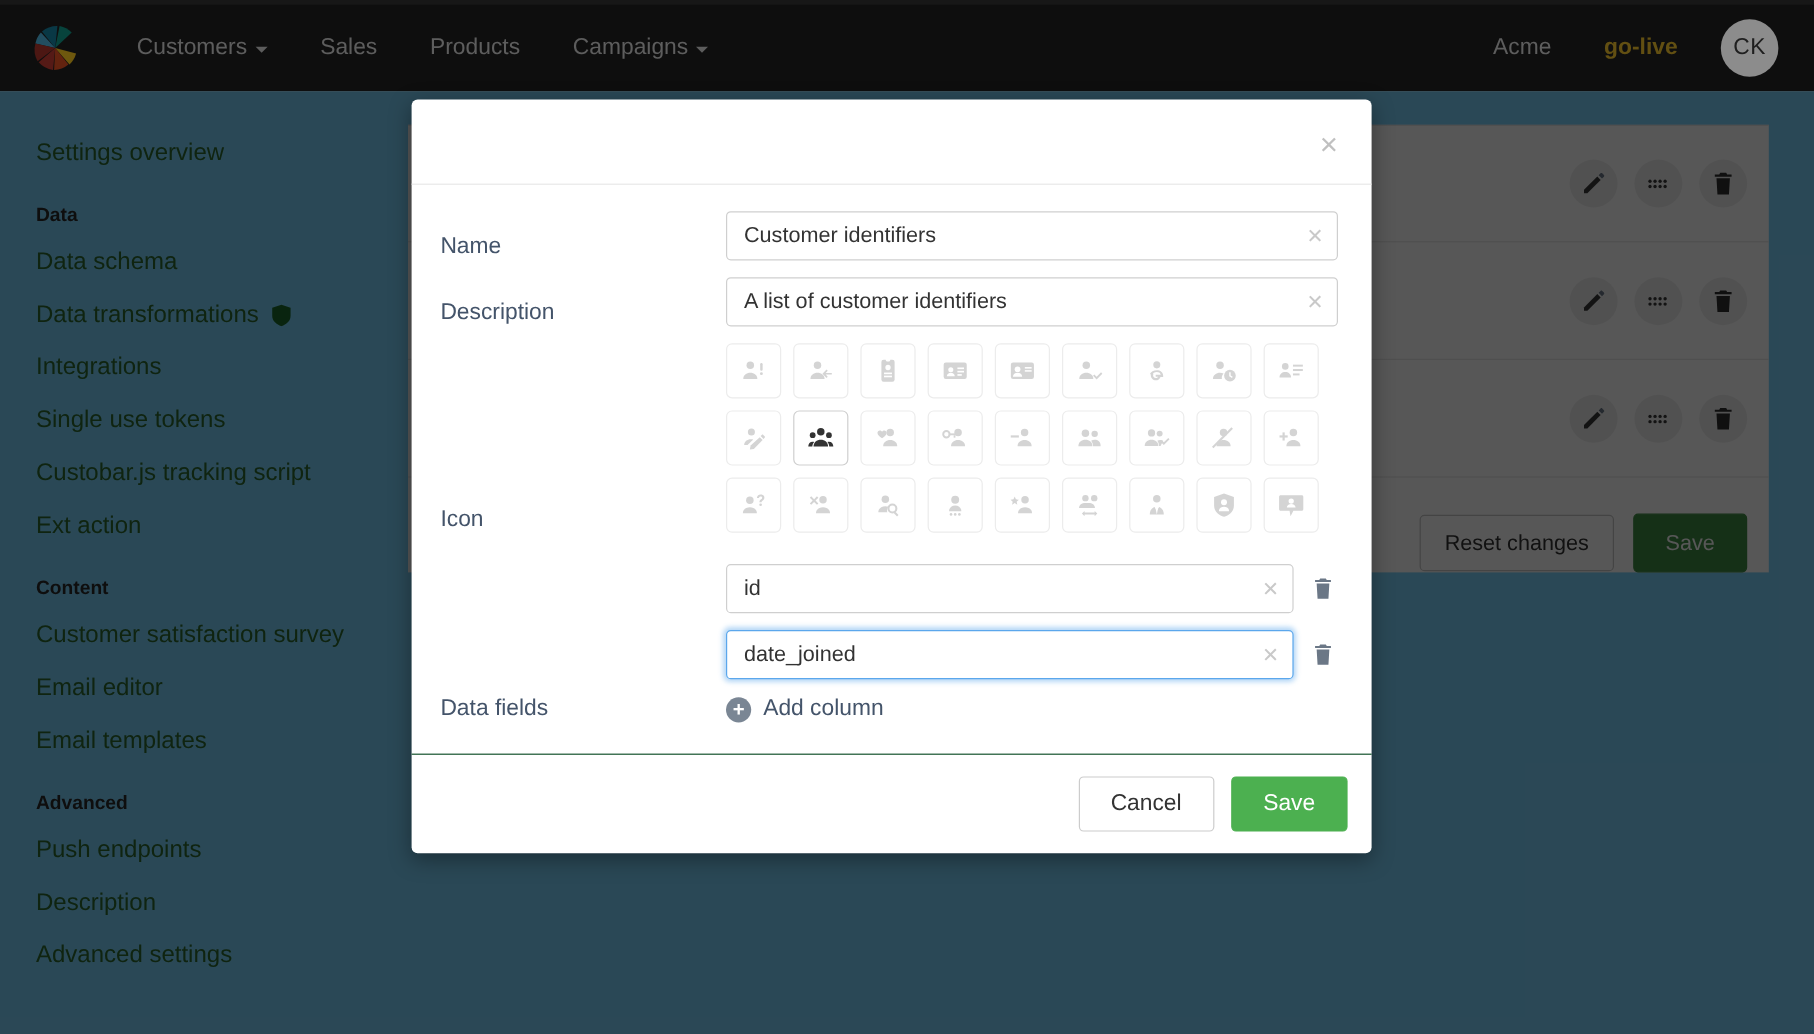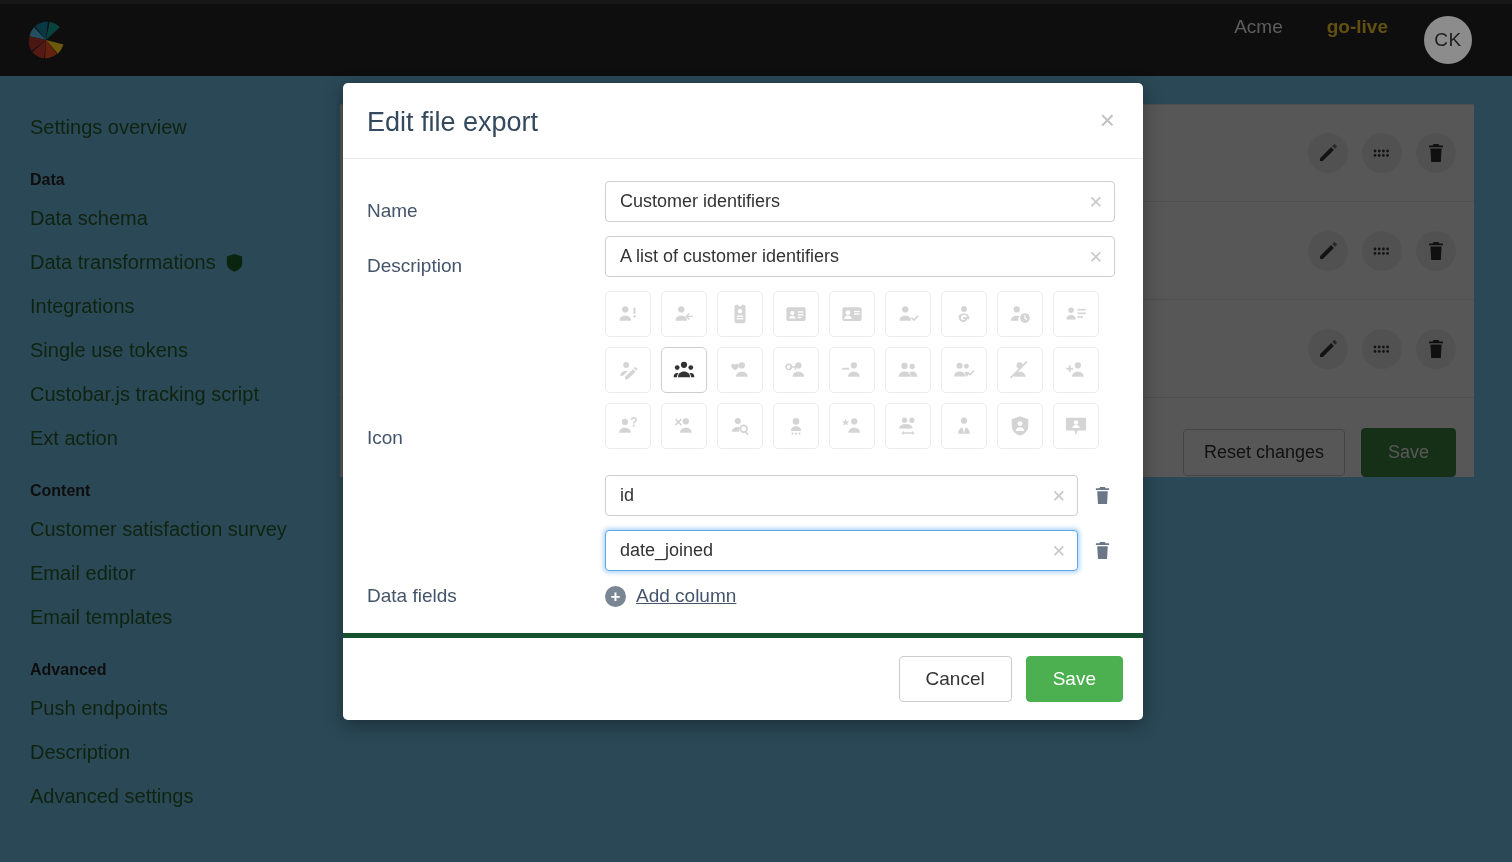--- a/index.html
+++ b/index.html
@@ -29,21 +29,21 @@
   .nav-link {
     color: #a9a9a9; font-size: 19px; padding: 0 22px;
     text-decoration: none; white-space: nowrap; cursor: pointer;
     display: inline-flex; align-items: center; gap: 7px;
   }
   .caret {
     width: 0; height: 0; border-left: 5px solid transparent;
     border-right: 5px solid transparent; border-top: 5px solid #a9a9a9;
     display: inline-block; margin-top: 3px;
   }
-  .nav-right { margin-left: auto; display: flex; align-items: flex-start; padding-right: 40px; gap: 0; }
+  .nav-right { margin-left: auto; display: flex; align-items: center; padding-right: 30px; gap: 0; }
   .nav-acme { color: #a9a9a9; font-size: 19px; padding: 0 22px; cursor: pointer; }
   .nav-golive { color: #b39121; font-size: 19px; font-weight: bold; padding: 0 22px; cursor: pointer; }
   .avatar {
     width: 48px; height: 48px; border-radius: 50%;
     background: #ffffff; color: #3a3a3a;
     display: flex; align-items: center; justify-content: center;
     font-size: 19px; letter-spacing: .5px; margin-left: 14px; cursor: pointer;
   }
 
   
@@ -155,24 +155,24 @@
   }
   .trash-btn { background: none; border: none; cursor: pointer; padding: 4px; line-height: 0; }
   .trash-btn svg { fill: #6b7786; display: block; }
 
   .addcol { display: flex; align-items: center; gap: 10px; cursor: pointer; margin-top: 2px; }
   .plus-circ {
     width: 21px; height: 21px; border-radius: 50%; background: #7a8694;
     display: flex; align-items: center; justify-content: center;
     color: #fff; font-size: 17px; line-height: 1; font-weight: bold;
   }
-  .addcol-label { font-size: 19px; color: #44546a; text-decoration: underline; }
+  .addcol-label { font-size: 19px; color: #44546a; }
 
   .modal-footer {
-    border-top: 5px solid #14532d; padding: 18px 20px;
+    border-top: 1px solid #14532d; padding: 18px 20px;
     display: flex; justify-content: flex-end; gap: 14px;
   }
   .btn-cancel {
     background: #fff; border: 1px solid #cccccc; border-radius: 4px;
     padding: 11px 26px; font-size: 19px; color: #333; cursor: pointer; font-family: inherit;
   }
   .btn-save {
     background: #4cb050; border: 1px solid #4cb050; border-radius: 4px;
     padding: 11px 26px; font-size: 19px; color: #fff; cursor: pointer; font-family: inherit;
   }
@@ -310,31 +310,42 @@
       <svg class="logo" viewBox="0 0 48 48">
         <path fill="#0e7b6e" d="M24 24 28 4a21 21 0 0 1 11 6z"></path>
         <path fill="#12667f" d="M24 24 12 9a21 21 0 0 1 14-5z"></path>
         <path fill="#3f8fb0" d="M24 24 6 20a21 21 0 0 1 5-10z"></path>
         <path fill="#8a2b24" d="M24 24 8 36a21 21 0 0 1-2-16z"></path>
         <path fill="#9c3028" d="M24 24 22 44a21 21 0 0 1-13-7z"></path>
         <path fill="#b5411d" d="M24 24 36 39a21 21 0 0 1-13 5z"></path>
         <path fill="#c8a01a" d="M24 24 43 29a21 21 0 0 1-6 10z"></path>
       </svg>
     </div>
+    <div class="nav-links">
+      <a class="nav-link">
+        <span>Customers</span>
+        <span class="caret"></span>
+      </a>
+      <a class="nav-link">Sales</a>
+      <a class="nav-link">Products</a>
+      <a class="nav-link">
+        <span>Campaigns</span>
+        <span class="caret"></span>
+      </a>
+    </div>
     <div class="nav-right">
       <span class="nav-acme">Acme</span>
       <span class="nav-golive">go-live</span>
       <span class="avatar">CK</span>
     </div>
   </nav>
   <div class="navbar-dim"></div>
 
   <div class="modal">
     <div class="modal-header">
-      <h2 class="modal-title">Edit file export</h2>
       <button class="modal-close">×</button>
     </div>
 
     <div class="modal-body">
 
       <div class="frow">
         <div class="flabel">Name</div>
         <div class="fctl">
           <div class="txtwrap">
             <input class="txtin" type="text" value="Customer identifiers" style="">

